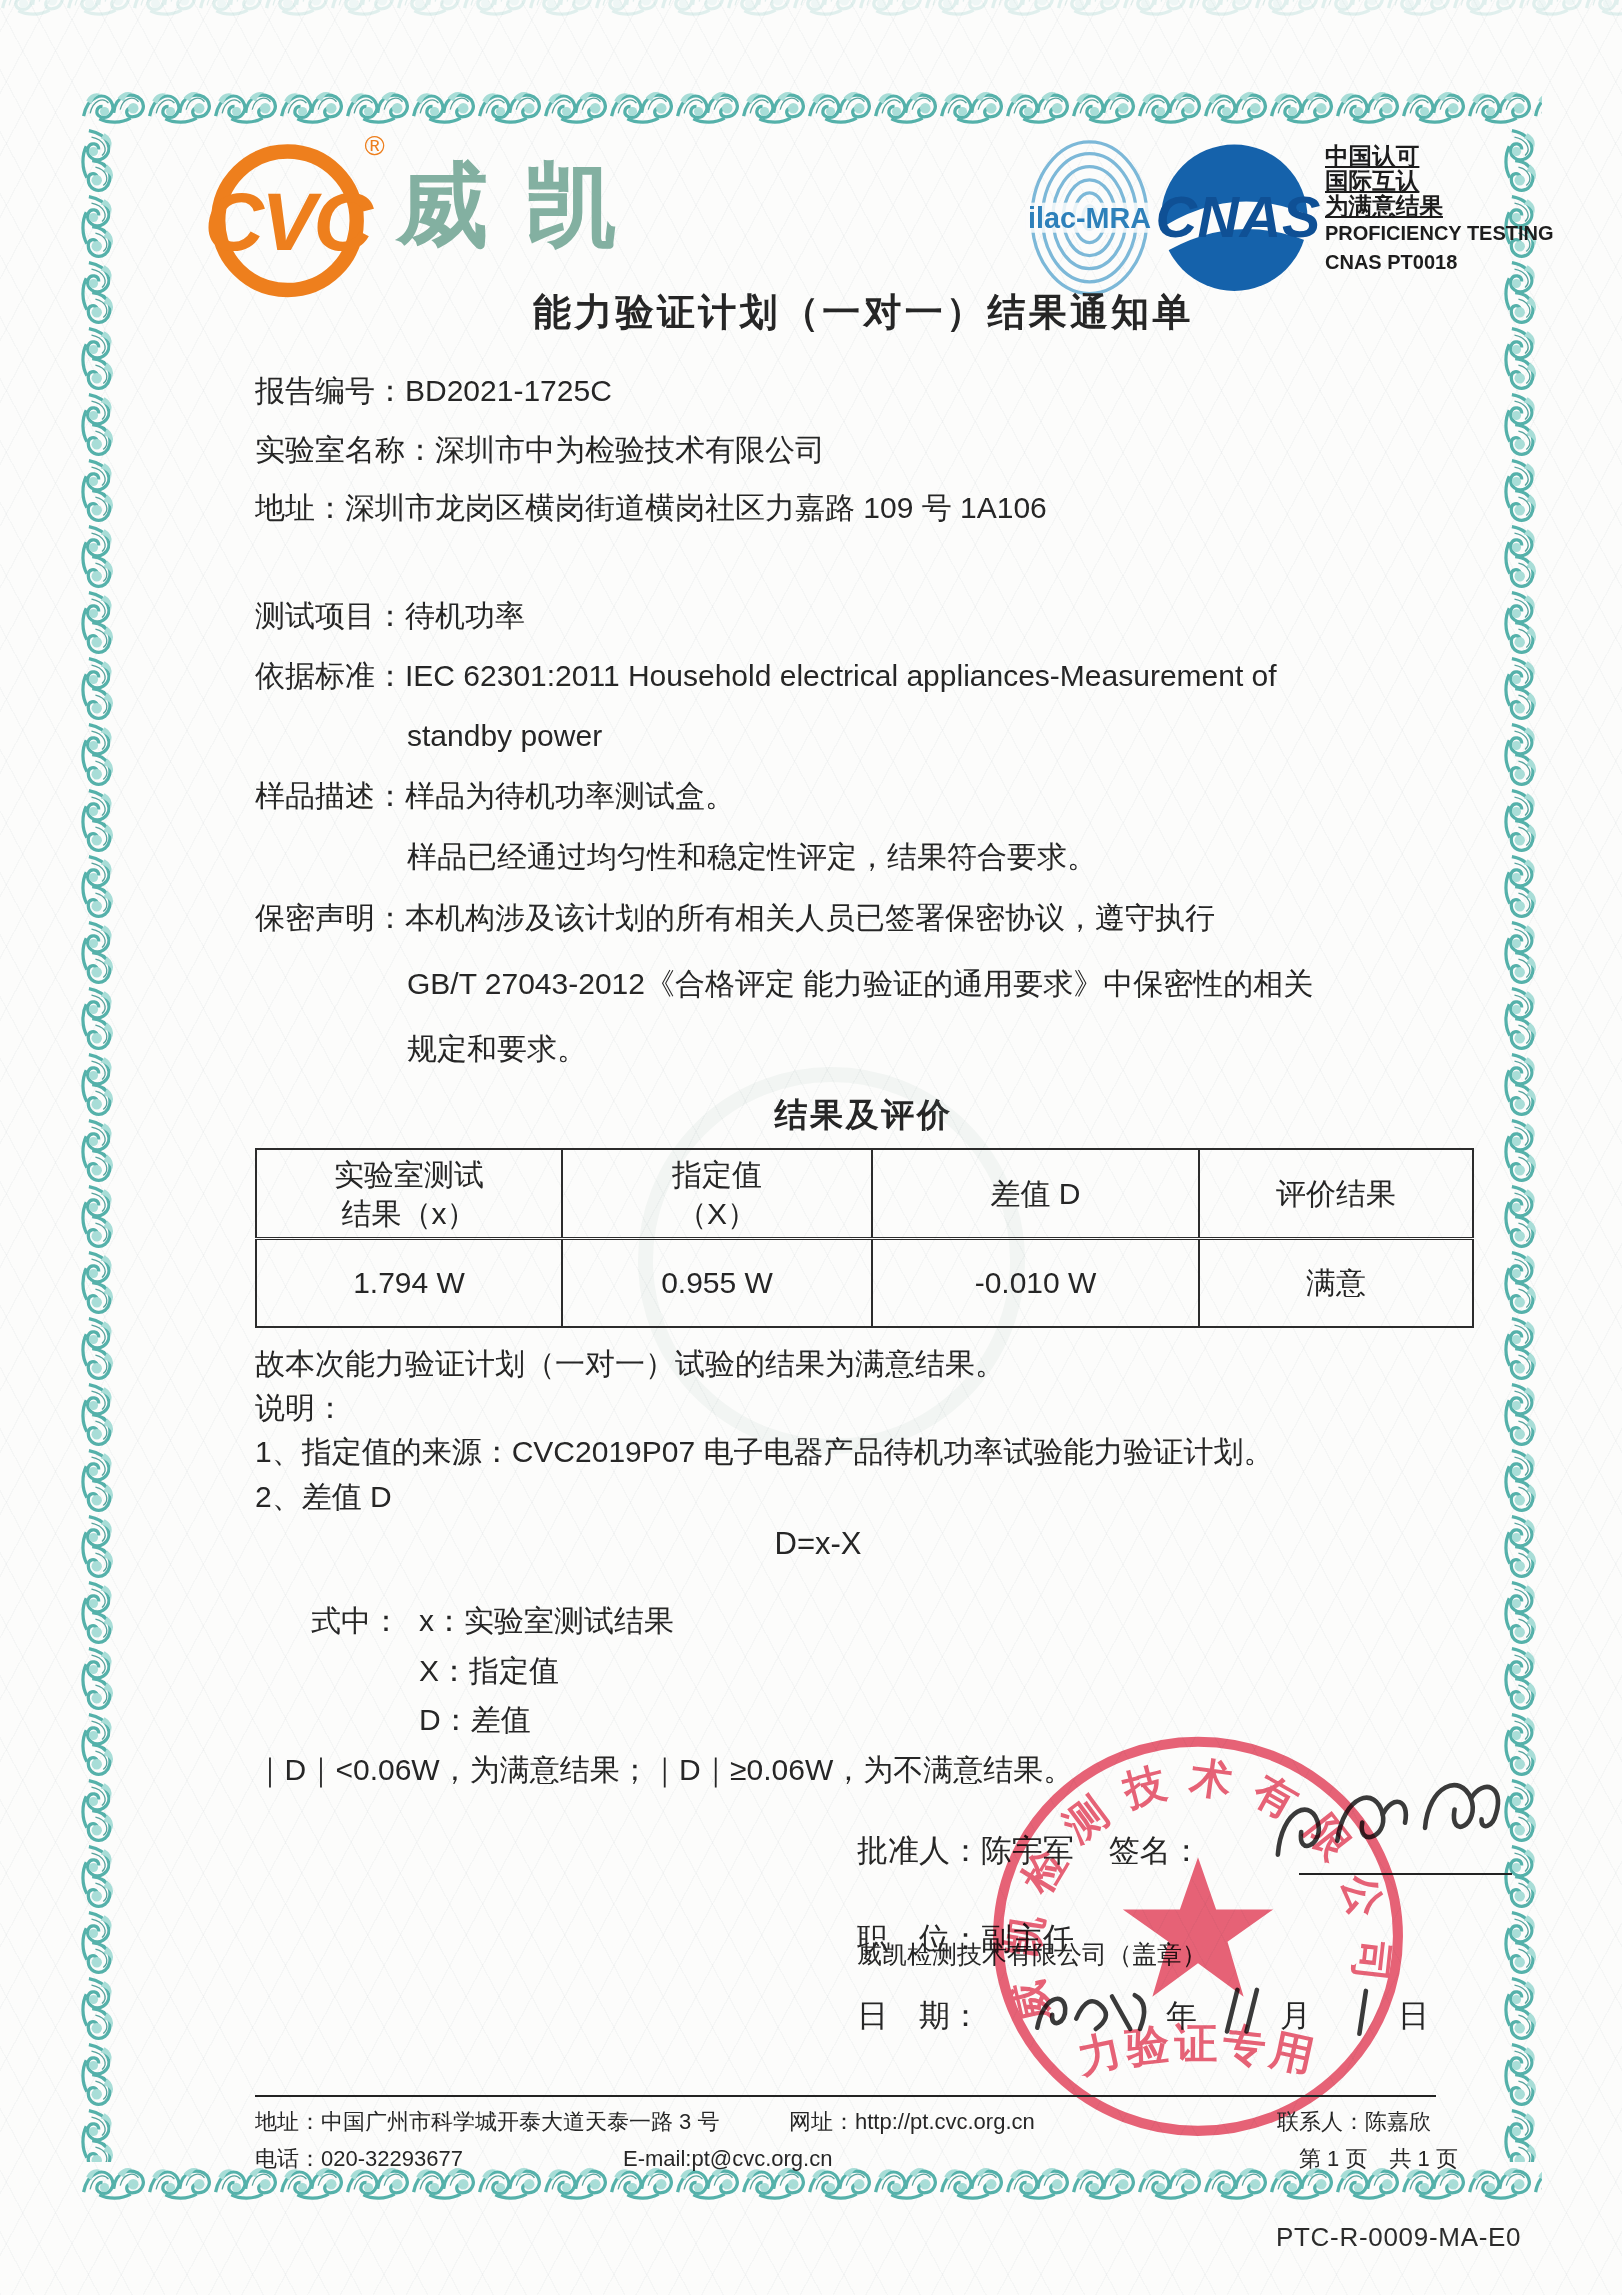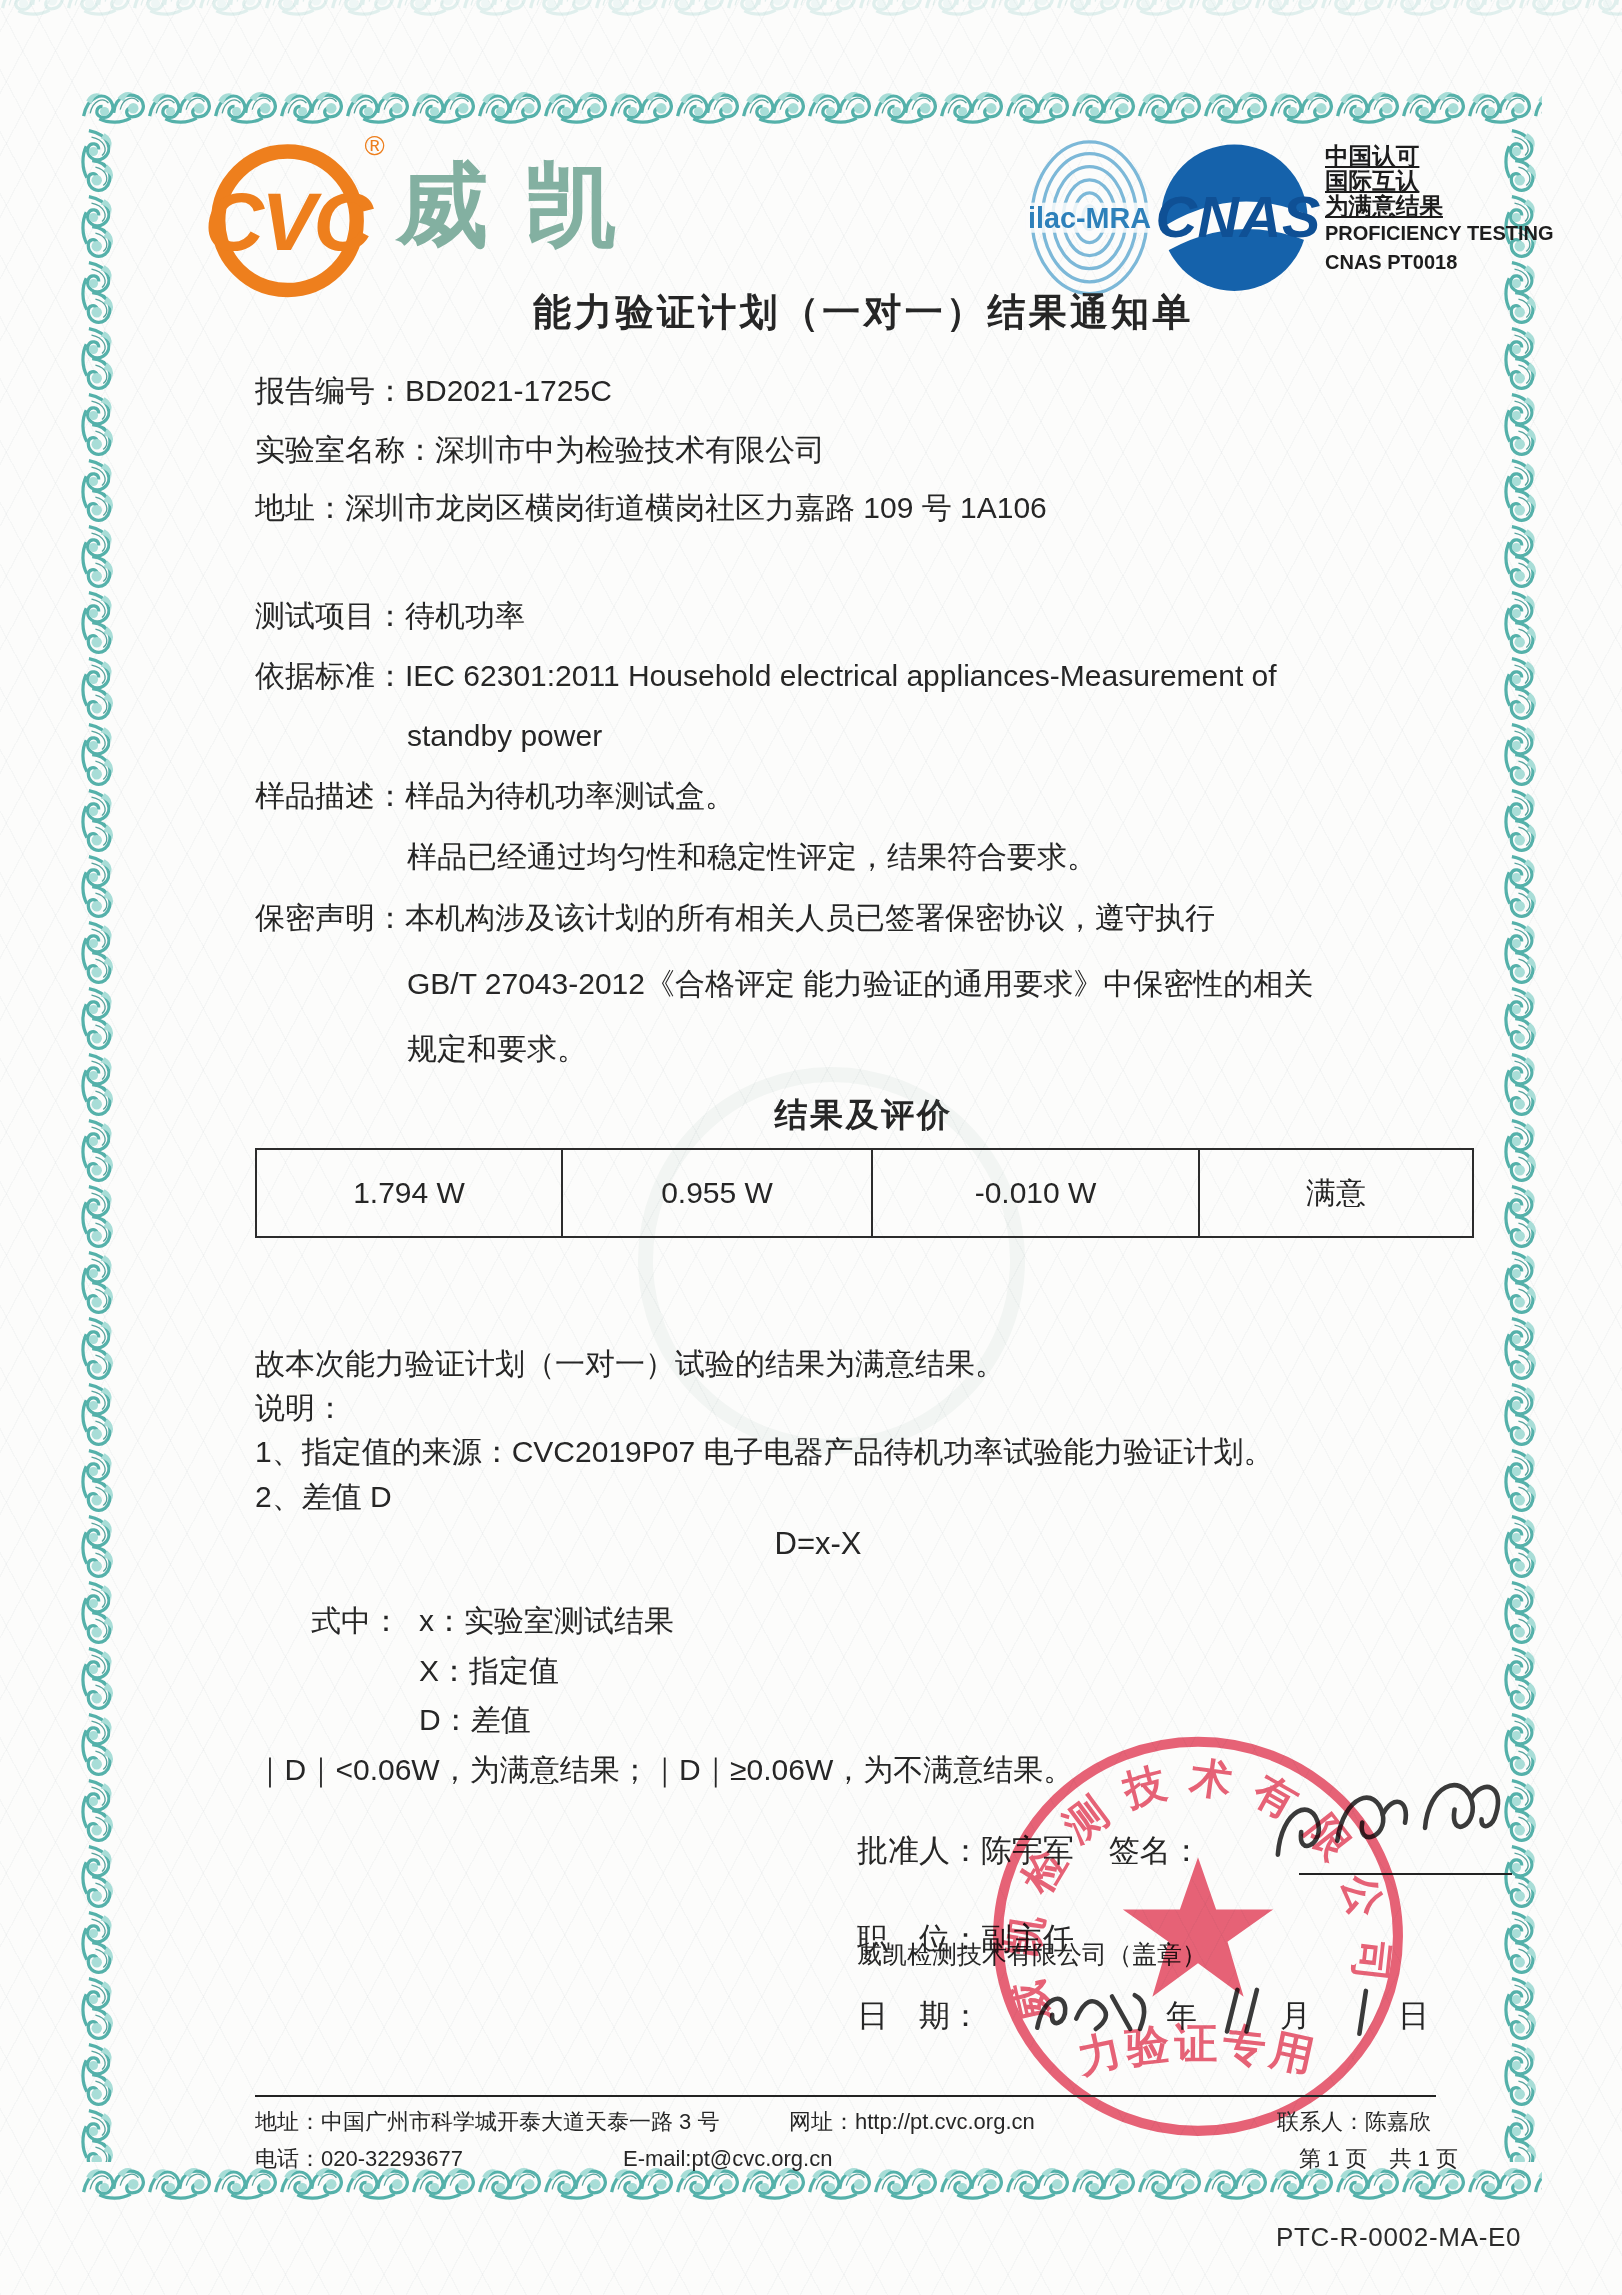--- a/index.html
+++ b/index.html
@@ -557,20 +557,28 @@
 <div class="watermark"></div>
 
 <table class="results">
   <colgroup>
       <col style="width:306px">
       <col style="width:310px">
       <col style="width:327px">
       <col style="width:274px">
     </colgroup>
   <tbody>
+      <tr>
+    <th>实验室测试
+结果（x）</th>
+    <th>指定值
+（X）</th>
+    <th>差值 D</th>
+    <th>评价结果</th>
+  </tr>
   <tr>
     <td>1.794 W</td>
     <td>0.955 W</td>
     <td>-0.010 W</td>
     <td>满意</td>
   </tr>
 </tbody>
   </table>
 
 <div class="line bold" style="left:255px;top:1345px;">故本次能力验证计划（一对一）试验的结果为满意结果。</div>
@@ -654,14 +662,14 @@
 </div>
 <div class="line footer-text" style="left:1277px;top:2108px;">
   <span>联系人：</span><span>陈嘉欣</span>
 </div>
 <div class="line footer-text" style="left:255px;top:2145px;">
   <span>电话：</span><span>020-32293677</span>
 </div>
 <div class="line footer-text" style="left:623px;top:2145px;">E-mail:pt@cvc.org.cn</div>
 <div class="line footer-text" style="left:1299px;top:2145px;">第 1 页　共 1 页</div>
 
-<div class="ptc">PTC-R-0002-MA-E0</div>
+<div class="ptc">PTC-R-0009-MA-E0</div>
 
 
 </body></html>

